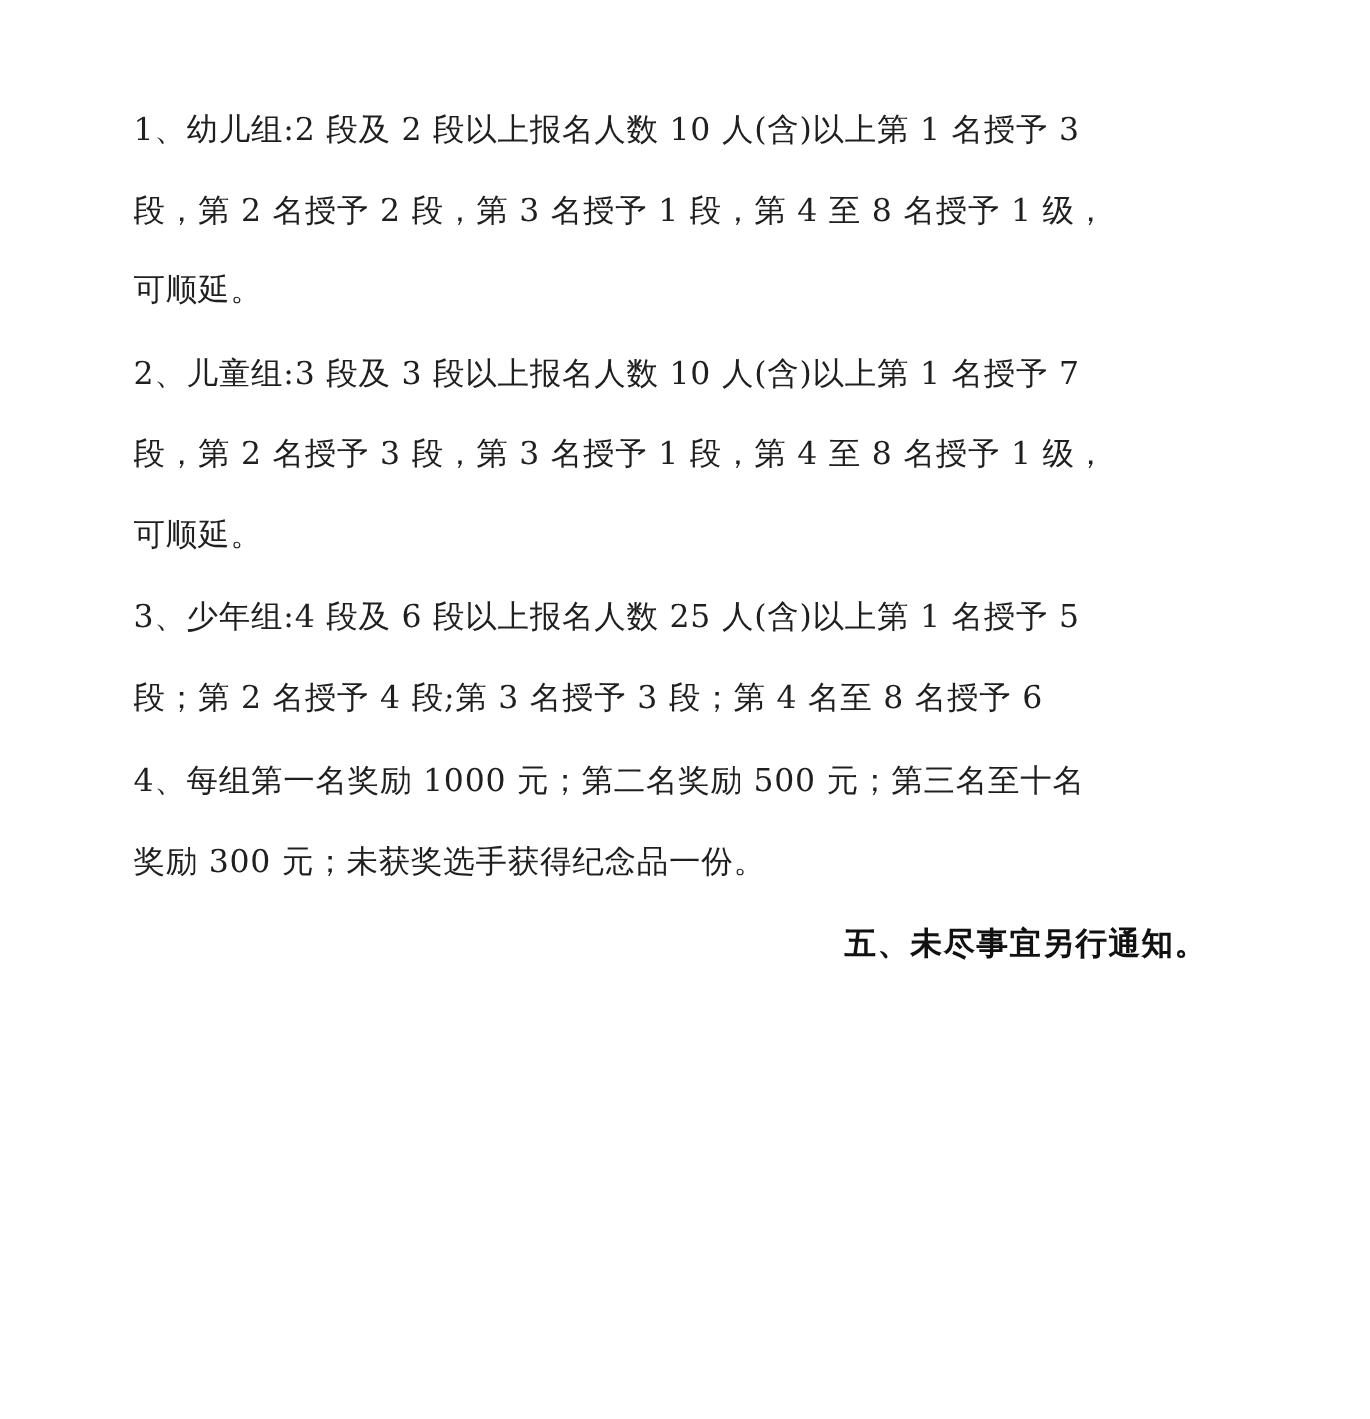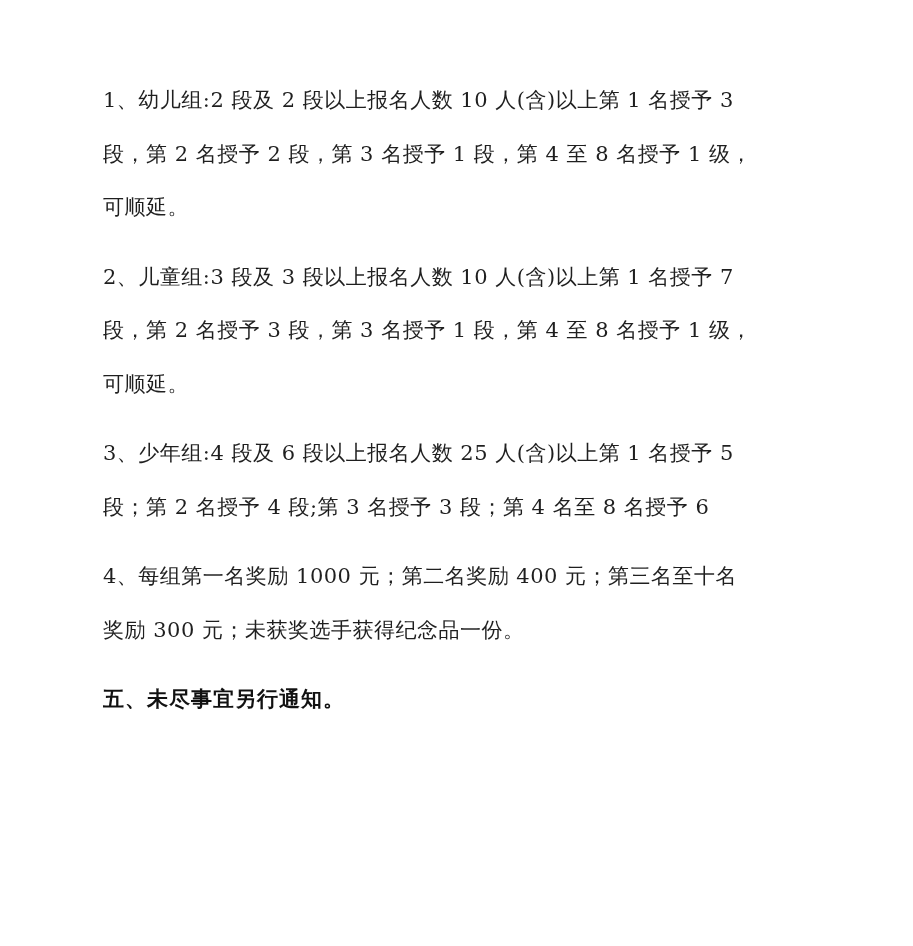--- a/index.html
+++ b/index.html
@@ -18,32 +18,33 @@
       left: 87px;
       top: 58px;
       width: 720px;
       color: #1f1f1f;
       font-family: "DejaVu Serif", "Liberation Serif", serif;
       font-size: 21px;
       line-height: 53.5px;
       letter-spacing: 0.5px;
     }
     .para {
-      margin: 16px;
+      margin: 2px;
       padding: 0;
     }
     .line {
       display: block;
       white-space: nowrap;
     }
     .heading {
       font-family: "DejaVu Sans", "Liberation Sans", sans-serif;
       font-weight: bold;
       color: #111111;
       letter-spacing: 1px;
+      text-align: right;
     }
   </style>
 </head>
 <body>
 
 <div class="page">
 
   <div class="para">
     <span class="line">1、幼儿组:2 段及 2 段以上报名人数 10 人(含)以上第 1 名授予 3</span>
     <span class="line">段，第 2 名授予 2 段，第 3 名授予 1 段，第 4 至 8 名授予 1 级，</span>
@@ -55,21 +56,21 @@
     <span class="line">段，第 2 名授予 3 段，第 3 名授予 1 段，第 4 至 8 名授予 1 级，</span>
     <span class="line">可顺延。</span>
   </div>
 
   <div class="para">
     <span class="line">3、少年组:4 段及 6 段以上报名人数 25 人(含)以上第 1 名授予 5</span>
     <span class="line">段；第 2 名授予 4 段;第 3 名授予 3 段；第 4 名至 8 名授予 6</span>
   </div>
 
   <div class="para">
-    <span class="line">4、每组第一名奖励 1000 元；第二名奖励 400 元；第三名至十名</span>
+    <span class="line">4、每组第一名奖励 1000 元；第二名奖励 500 元；第三名至十名</span>
     <span class="line">奖励 300 元；未获奖选手获得纪念品一份。</span>
   </div>
 
   <div class="para">
     <span class="line heading">五、未尽事宜另行通知。</span>
   </div>
 
 </div>
 
 </body></html>

